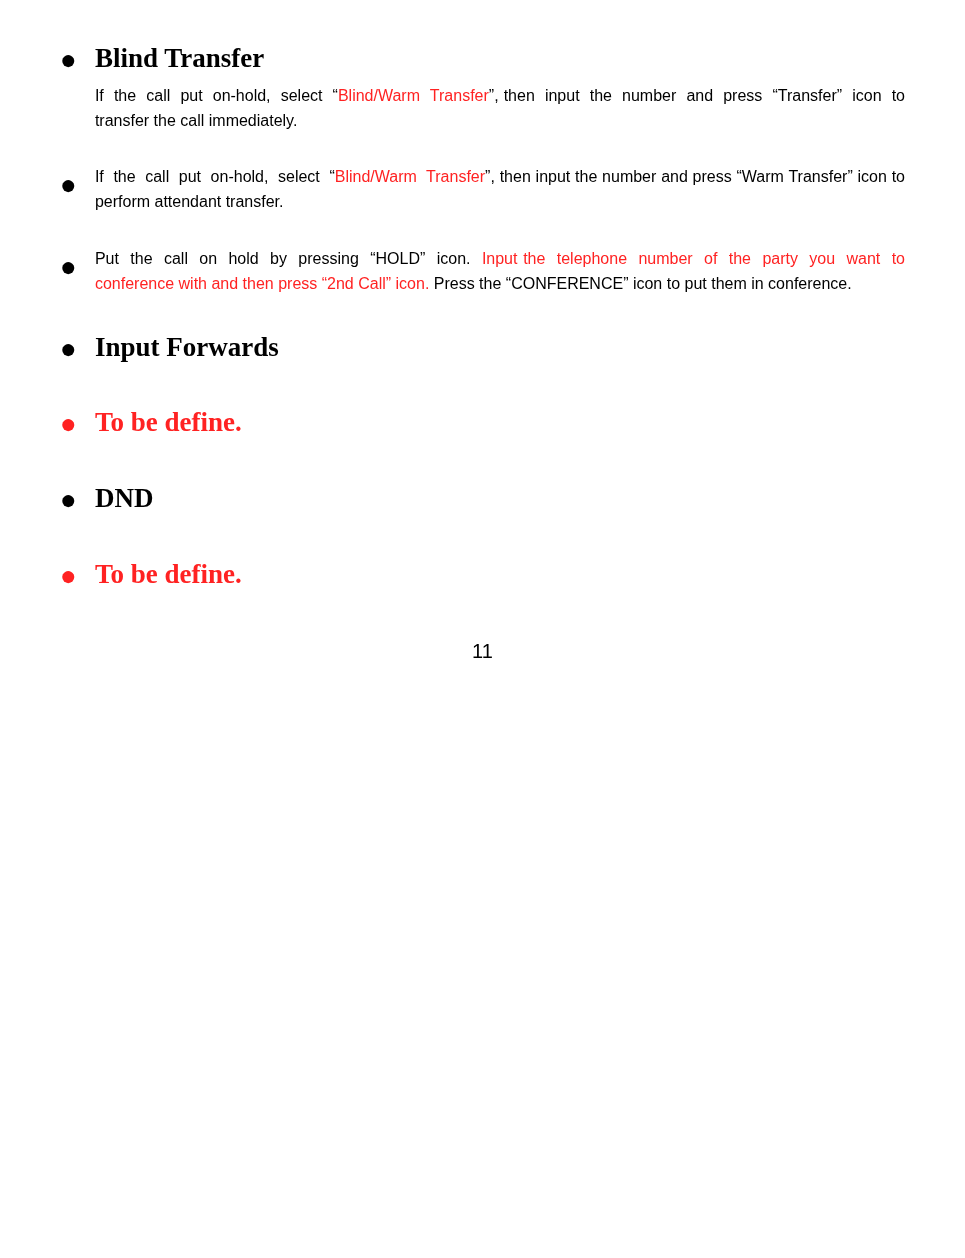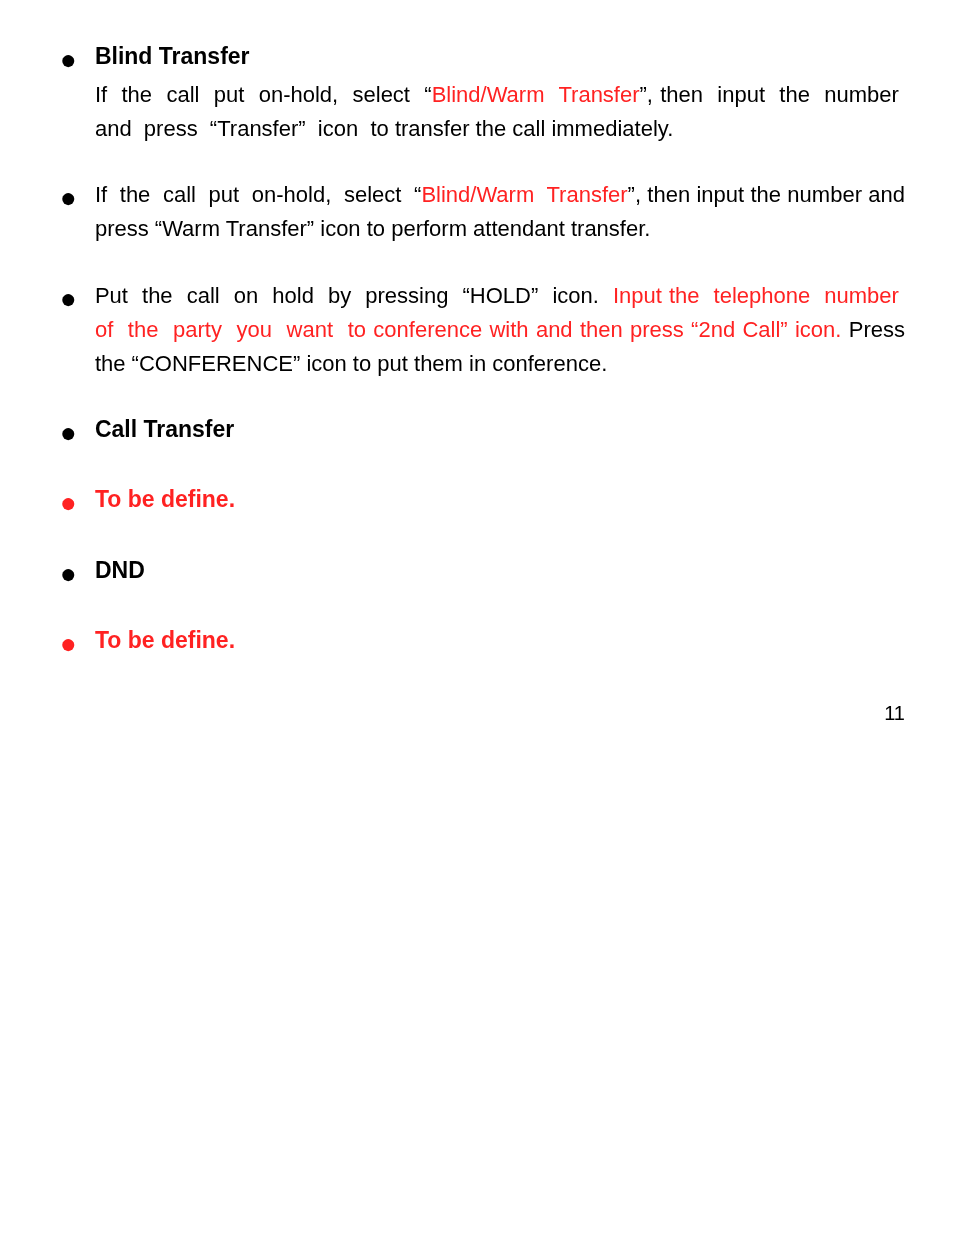--- a/index.html
+++ b/index.html
@@ -36,41 +36,42 @@
       flex-shrink: 0;
       line-height: 1.3;
     }
 
     .bullet-content {
       flex: 1;
     }
 
     .section-title {
       font-weight: bold;
-      font-size: 23px;
+      font-size: 27px;
       line-height: 1.4;
       margin-bottom: 6px;
+      font-family: Liberation Serif, serif;
     }
 
     .section-body {
-      font-size: 22px;
+      font-size: 16px;
       line-height: 1.55;
       text-align: justify;
     }
 
     .red-text {
       color: #ff2222;
     }
 
     .inline-red {
       color: #ff2222;
     }
 
     .page-footer {
-      text-align: right;
+      text-align: center;
       margin-top: 40px;
       font-size: 20px;
       color: #000;
     }
   </style>
 </head>
 <body>
 
 <div class="page-content">
 
@@ -105,21 +106,21 @@
         the&nbsp; telephone&nbsp; number&nbsp; of&nbsp; the&nbsp; party&nbsp; you&nbsp; want&nbsp; to
         conference with and then press “2nd Call” icon.</span> Press
         the “CONFERENCE” icon to put them in conference.
       </div>
     </div>
   </div>
 
   <div class="bullet-section">
     <div class="bullet-dot">●</div>
     <div class="bullet-content">
-      <div class="section-title">Call Transfer</div>
+      <div class="section-title">Input Forwards</div>
     </div>
   </div>
 
   <div class="bullet-section">
     <div class="bullet-dot red-text">●</div>
     <div class="bullet-content">
       <div class="section-title red-text">To be define.</div>
     </div>
   </div>
 

